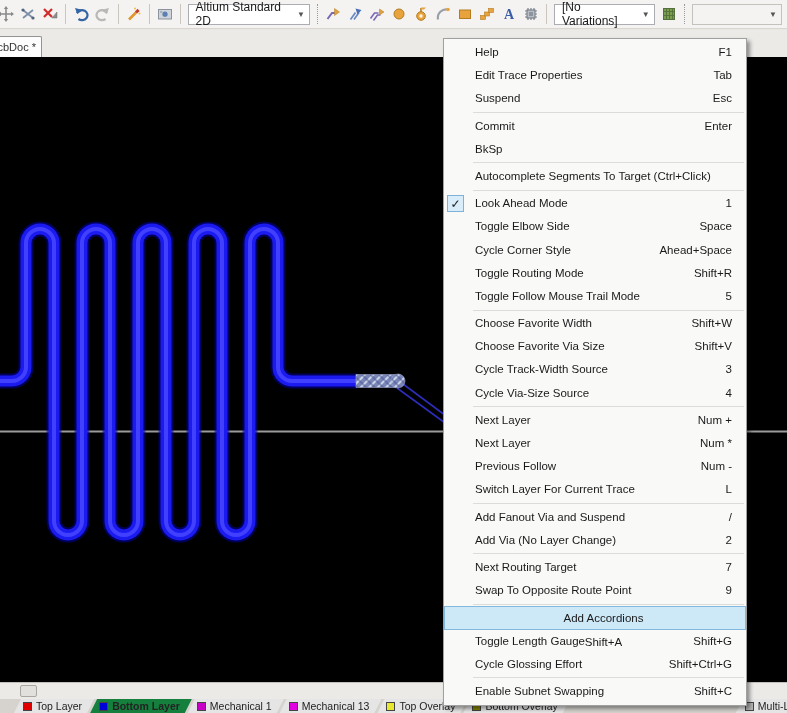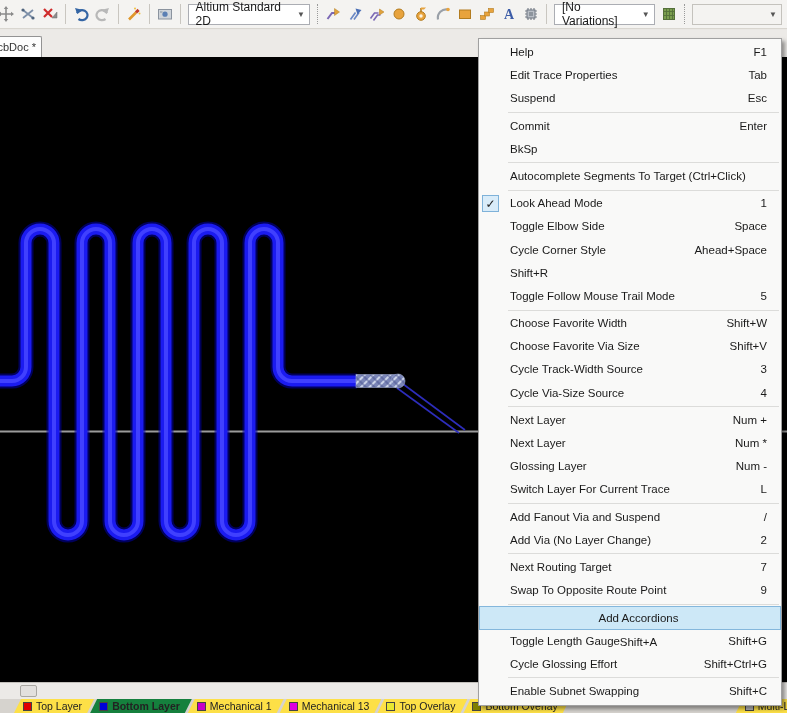--- a/index.html
+++ b/index.html
@@ -42,28 +42,28 @@
   .hscroll { position: absolute; left: 0; top: 682px; width: 787px; height: 17px;
     background: #eceae7; border-top: 1px solid #c2bfba; }
   .hthumb { position: absolute; left: 20px; top: 2px; width: 17px; height: 12px;
     background: #e2e0dd; border: 1px solid #a9a7a2; border-radius: 2px; }
 
   
   .layertabs { position: absolute; left: 0; top: 699px; width: 787px; height: 14px;
     background: #d6d3ce; display: flex; align-items: stretch; padding-left: 14px;
     white-space: nowrap; overflow: hidden; }
   .ltab { display: inline-flex; align-items: center; gap: 4px; padding: 0 12px 0 9px;
-    background: #fde047; font-size: 10.5px; color: #222; margin-right: -4px;
+    background: #e5e5e5; font-size: 10.5px; color: #222; margin-right: -4px;
     clip-path: polygon(7px 0, 100% 0, calc(100% - 7px) 100%, 0 100%); }
   .ltab.active { background: #15803d; font-weight: bold; }
   .ltab:last-child { margin-left: 170px; }
   .lswatch { width: 9px; height: 9px; border: 1px solid #444; display: inline-block; }
 
   
-  .ctxmenu { position: absolute; left: 478px; top: 38px; width: 304px;
+  .ctxmenu { position: absolute; left: 443px; top: 38px; width: 304px;
     background: #f9f9f8; border: 1px solid #a0a0a0; padding: 2px 0;
     box-shadow: 3px 3px 4px rgba(0,0,0,0.4); z-index: 10; }
   .menu-item { position: relative; height: 23.2px; line-height: 23.2px;
     padding: 0 14px 0 31px; font-size: 11.5px; color: #1a1a1a;
     display: flex; align-items: center; }
   .menu-item .mi-label { flex: 1 1 auto; white-space: nowrap; }
   .menu-item .mi-short { flex: 0 0 auto; white-space: nowrap; color: #1a1a1a; }
   .menu-item.hl { background: #cde8f7; border: 1px solid #84b7dc;
     height: 23.2px; padding-left: 30px; padding-right: 13px; flex-direction: column; }
   .mi-check { position: absolute; left: 3px; top: 3px; width: 17px; height: 17px;
@@ -323,20 +323,21 @@
       </div>
       <div class="menu-item">
         <span class="mi-label">Toggle Elbow Side</span>
         <span class="mi-short">Space</span>
       </div>
       <div class="menu-item">
         <span class="mi-label">Cycle Corner Style</span>
         <span class="mi-short">Ahead+Space</span>
       </div>
       <div class="menu-item">
+        <span class="mi-label">Toggle Routing Mode</span>
         <span class="mi-short">Shift+R</span>
       </div>
       <div class="menu-item">
         <span class="mi-label">Toggle Follow Mouse Trail Mode</span>
         <span class="mi-short">5</span>
       </div>
       <div class="menu-sep"></div>
       <div class="menu-item">
         <span class="mi-label">Choose Favorite Width</span>
         <span class="mi-short">Shift+W</span>
@@ -356,21 +357,21 @@
       <div class="menu-sep"></div>
       <div class="menu-item">
         <span class="mi-label">Next Layer</span>
         <span class="mi-short">Num +</span>
       </div>
       <div class="menu-item">
         <span class="mi-label">Next Layer</span>
         <span class="mi-short">Num *</span>
       </div>
       <div class="menu-item">
-        <span class="mi-label">Glossing Layer</span>
+        <span class="mi-label">Previous Follow</span>
         <span class="mi-short">Num -</span>
       </div>
       <div class="menu-item">
         <span class="mi-label">Switch Layer For Current Trace</span>
         <span class="mi-short">L</span>
       </div>
       <div class="menu-sep"></div>
       <div class="menu-item">
         <span class="mi-label">Add Fanout Via and Suspend</span>
         <span class="mi-short">/</span>

